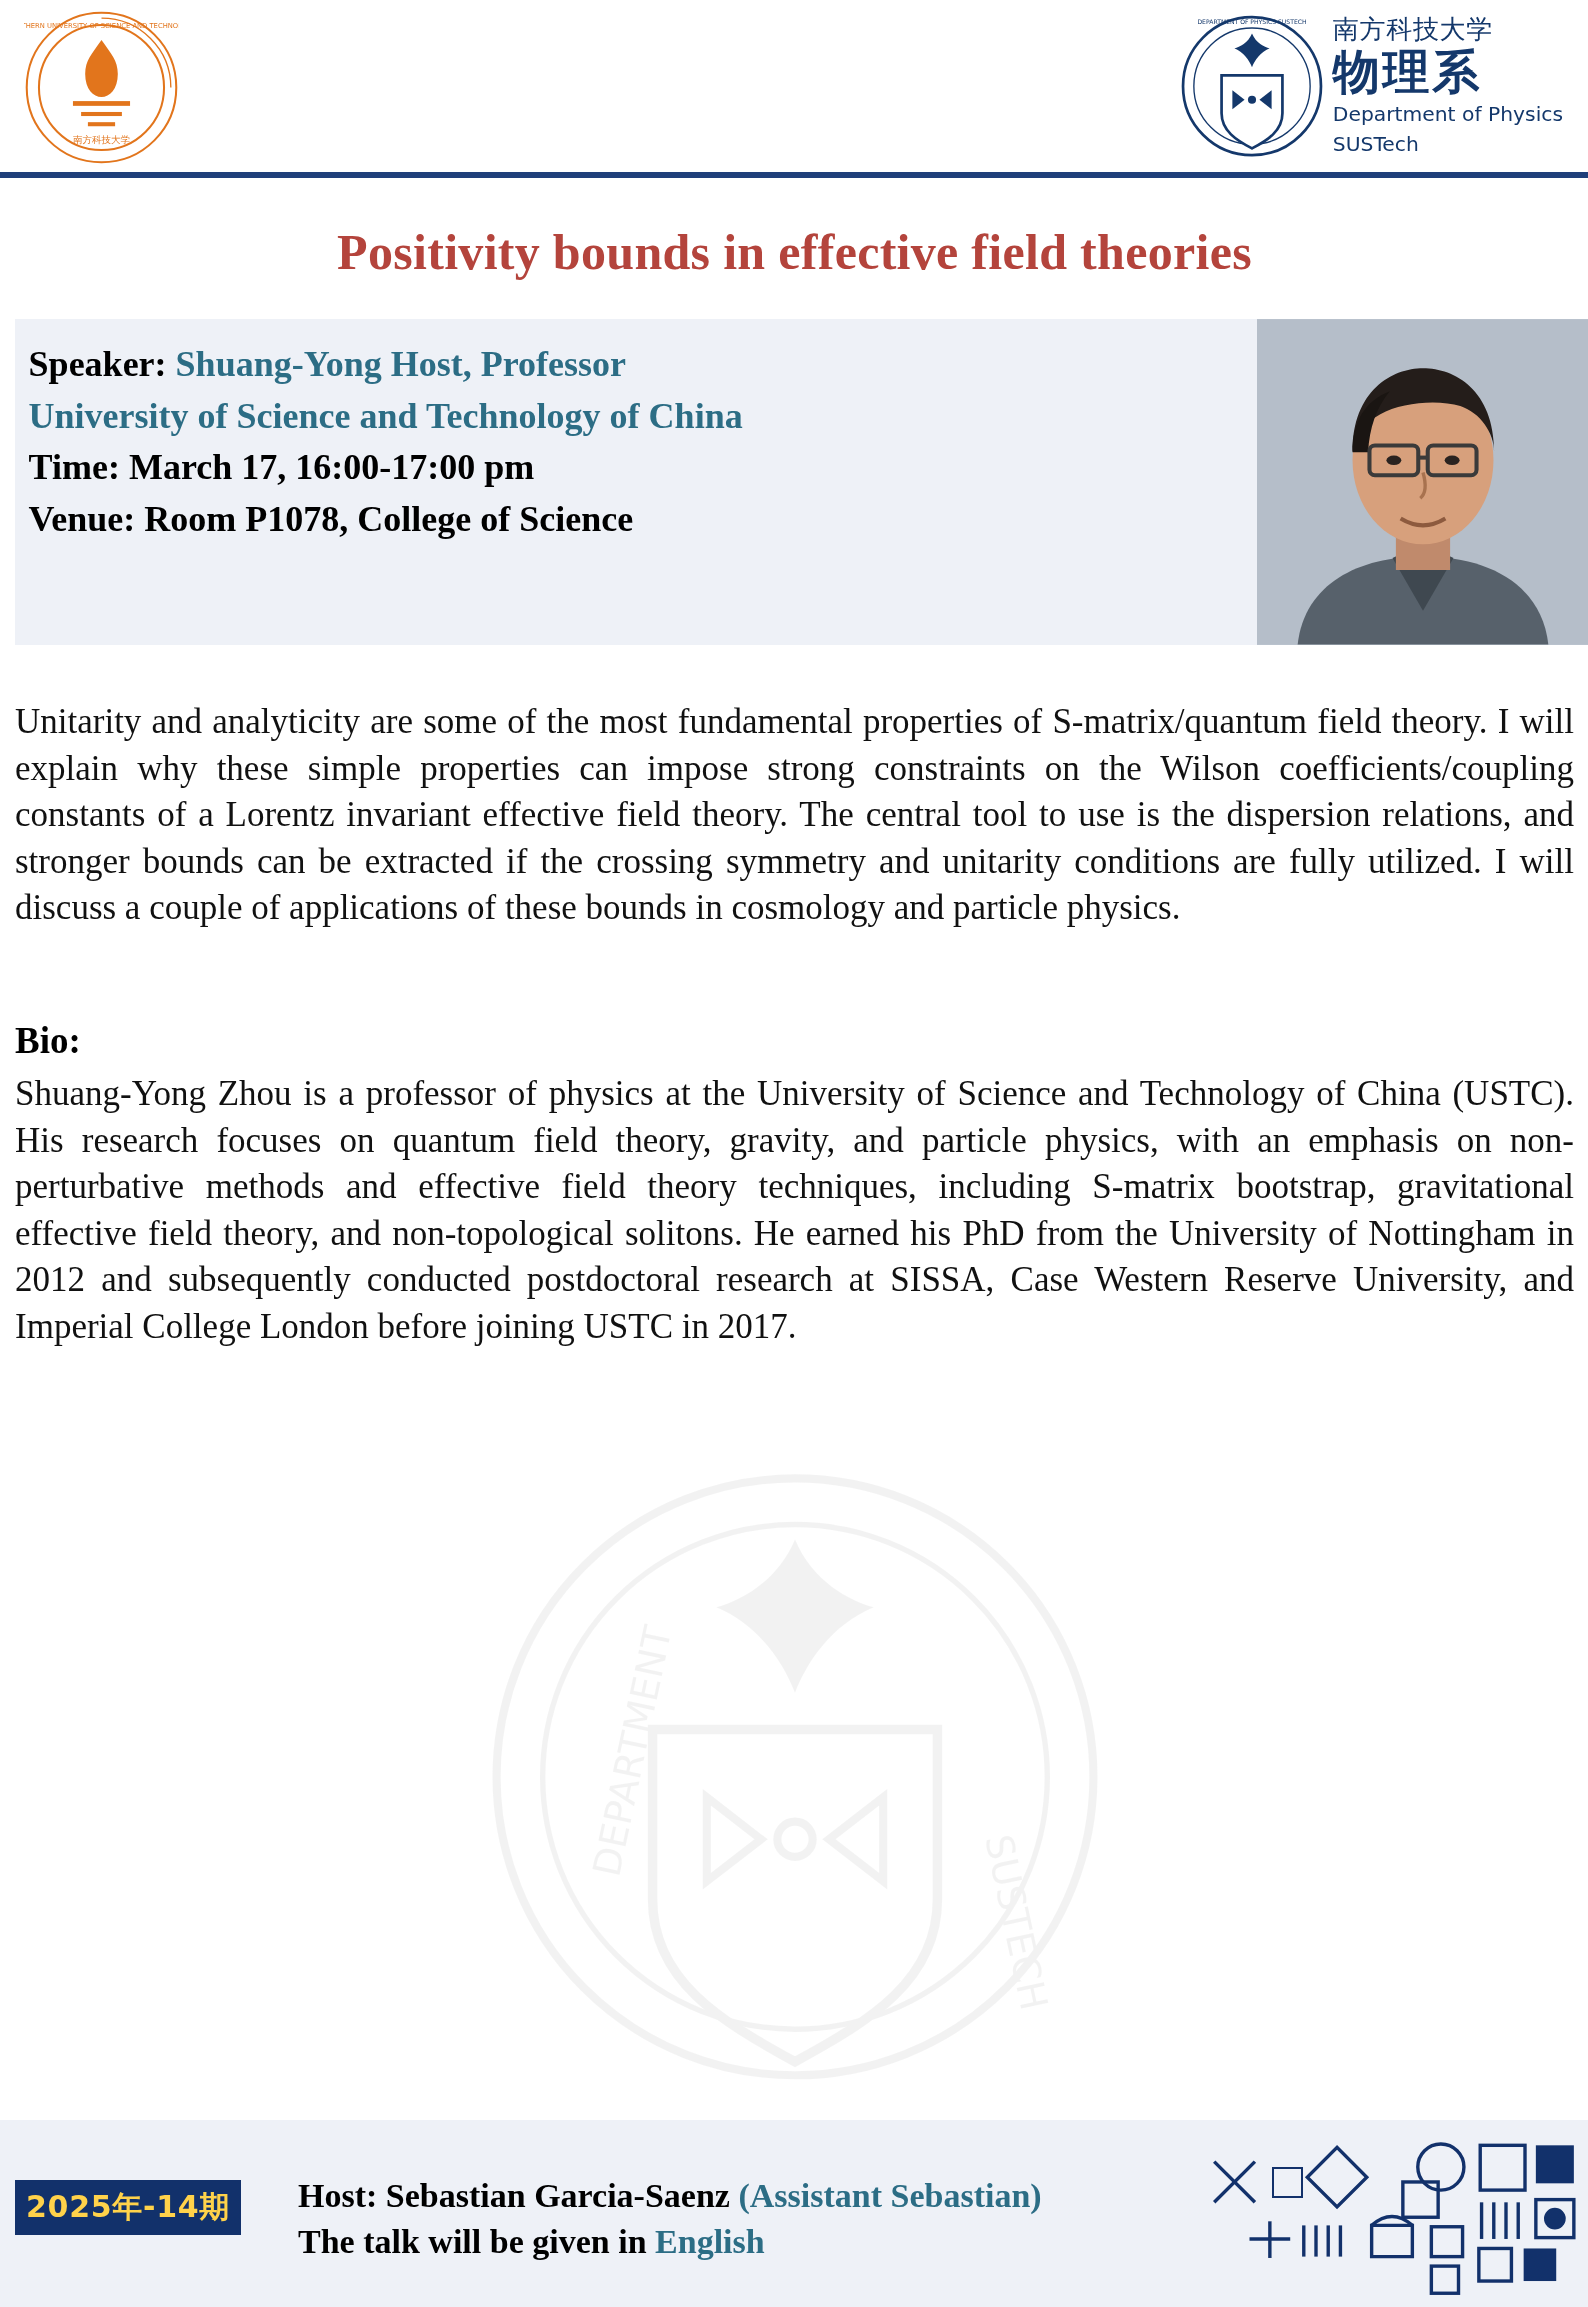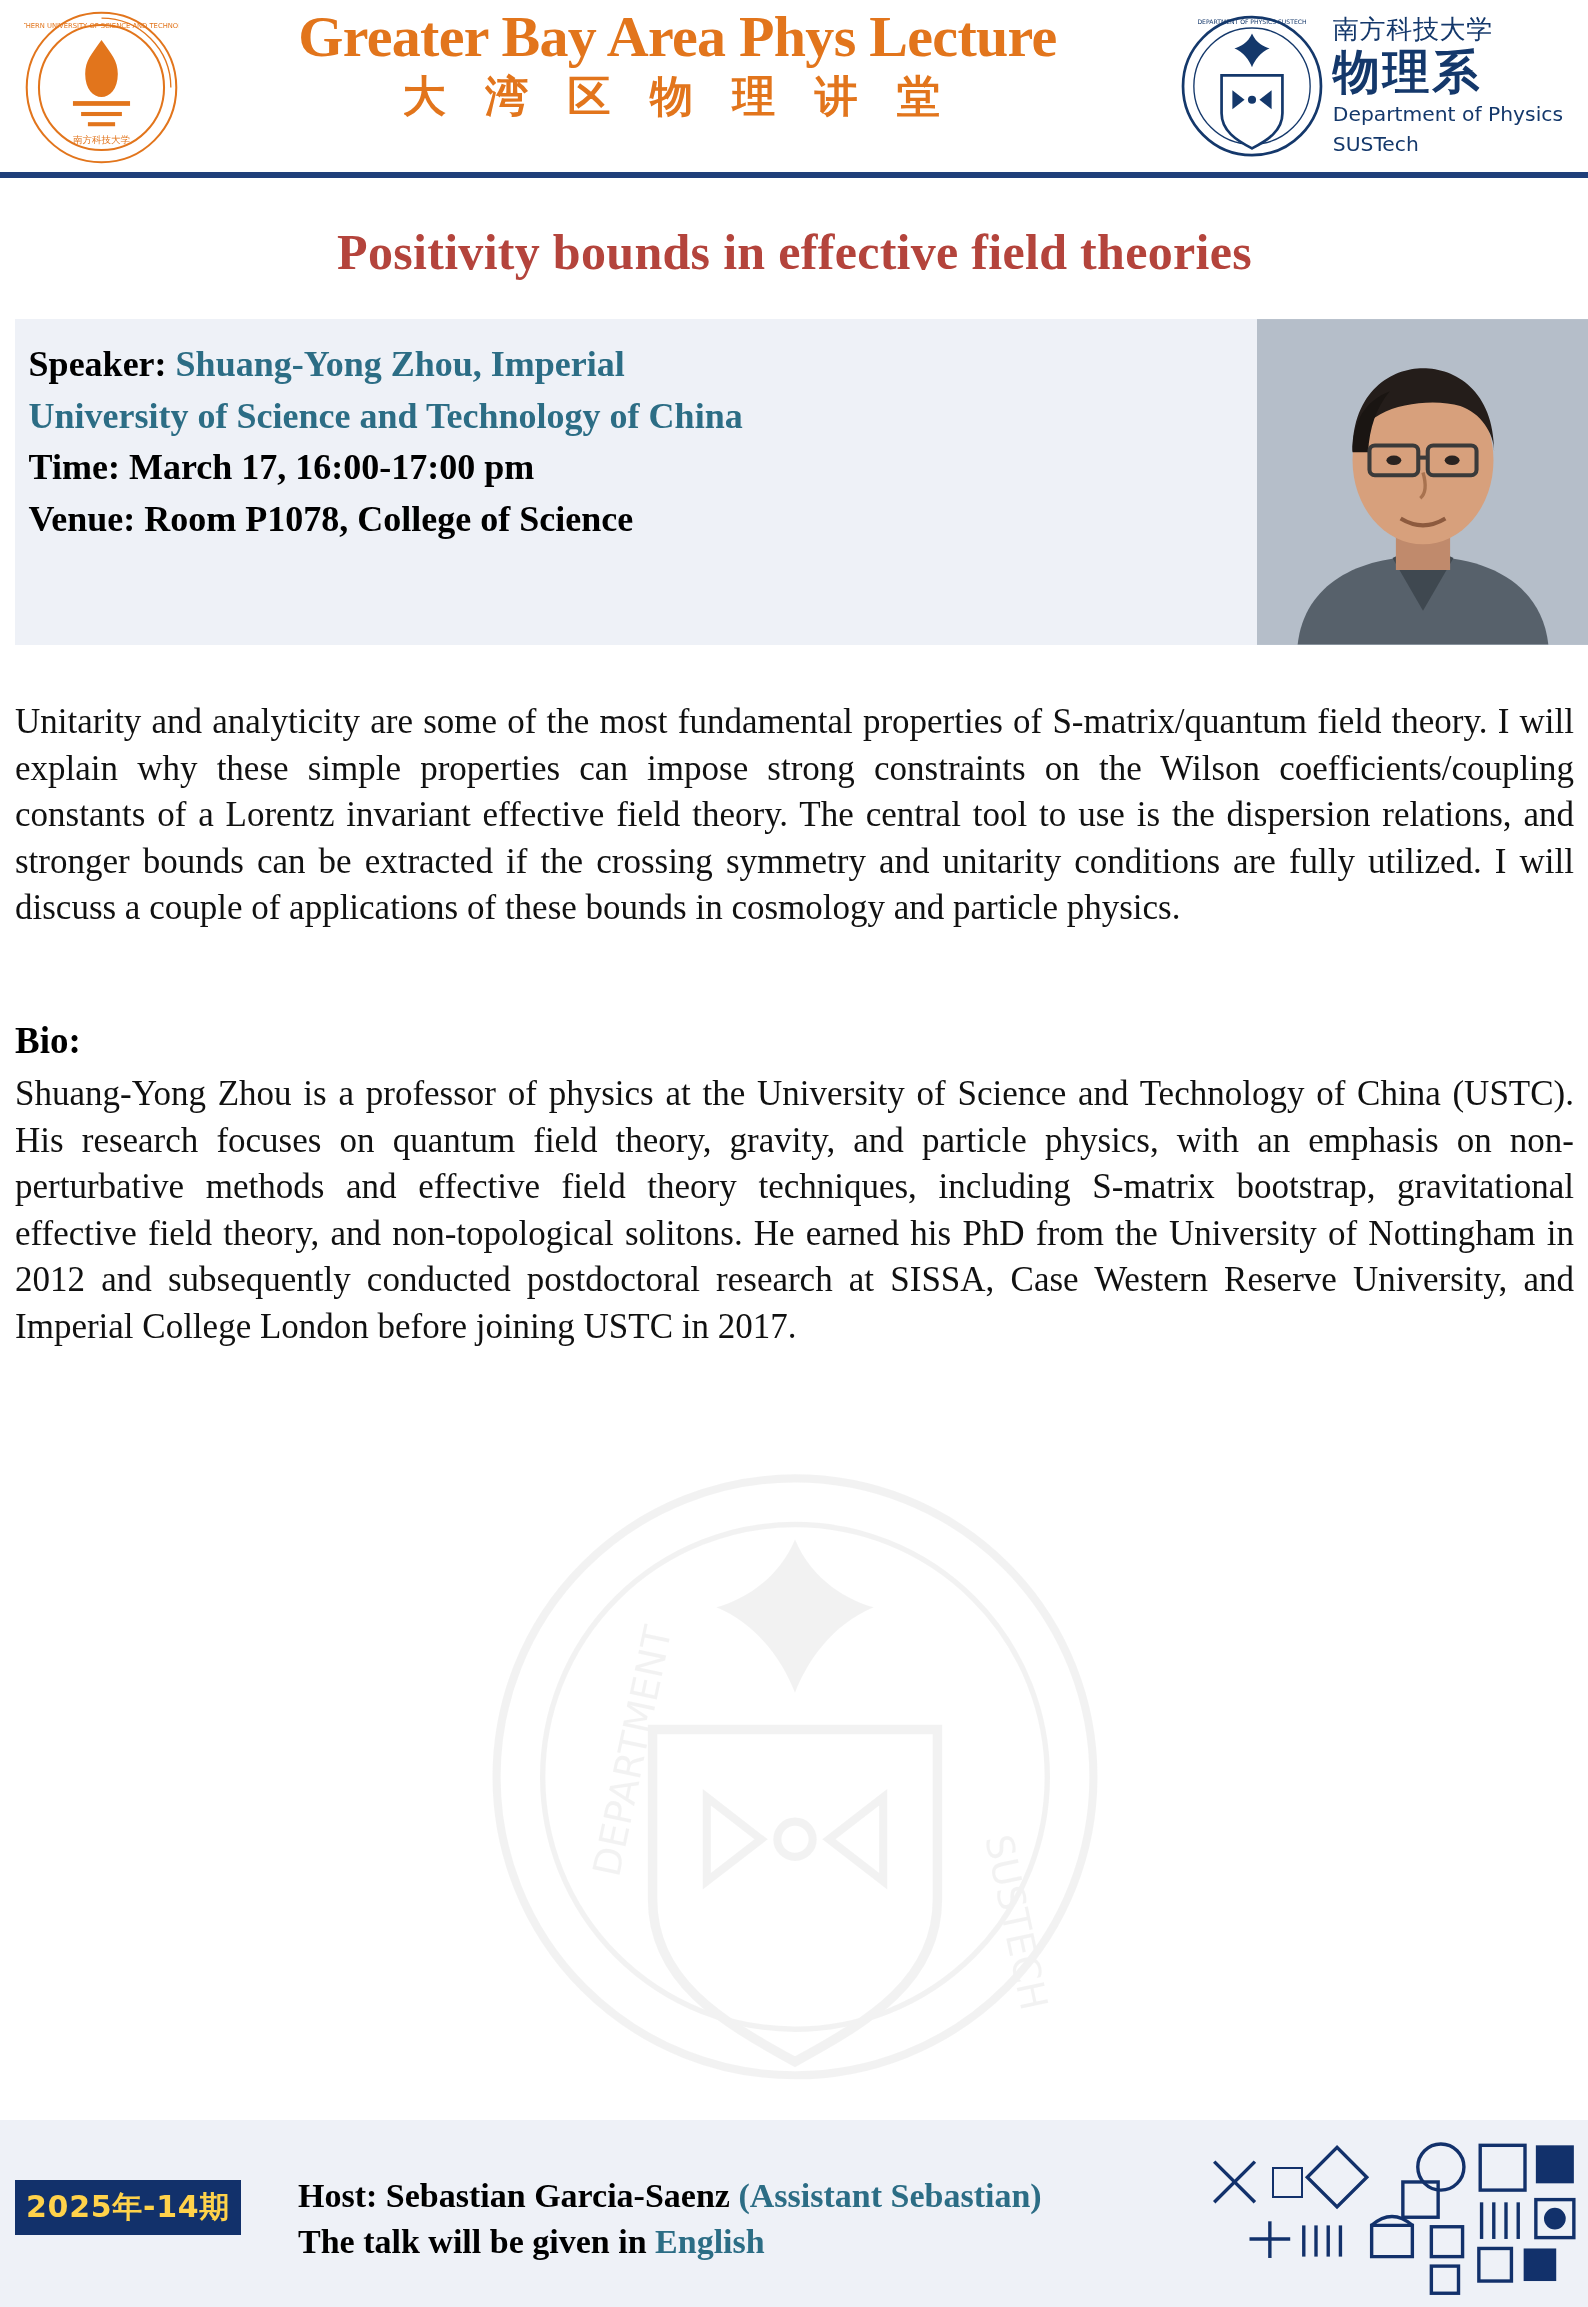--- a/index.html
+++ b/index.html
@@ -220,24 +220,20 @@
       <path d="M114 44 c14 20 24 30 24 50 c0 22 -12 34 -24 34 c-12 0 -24 -12 -24 -34 c0 -20 10 -30 24 -50 z" fill="#e2751c"></path>
       <rect x="72" y="134" width="84" height="7" fill="#e2751c"></rect>
       <rect x="84" y="150" width="60" height="6" fill="#e2751c"></rect>
       <rect x="94" y="165" width="40" height="6" fill="#e2751c"></rect>
       <path d="M114 12 A102 102 0 0 1 216 114" fill="none" stroke="#e2751c" stroke-width="2"></path>
       <text x="114" y="196" font-size="14" fill="#e2751c" text-anchor="middle" font-family="DejaVu Sans, sans-serif">南方科技大学</text>
       <text x="114" y="26" font-size="10" fill="#e2751c" text-anchor="middle" font-family="DejaVu Sans, sans-serif">SOUTHERN UNIVERSITY OF SCIENCE AND TECHNOLOGY</text>
     </svg>
   </div>
 
-  <div class="header-title">
-    <div class="en">Greater Bay Area Phys Lecture</div>
-    <div class="cn">大 湾 区 物 理 讲 堂</div>
-  </div>
 
   <div class="logo-right-crest">
     <svg viewBox="0 0 210 225" width="142" height="153" aria-hidden="true">
       <circle cx="105" cy="112" r="102" fill="none" stroke="#14386b" stroke-width="4"></circle>
       <circle cx="105" cy="112" r="86" fill="none" stroke="#14386b" stroke-width="2"></circle>
       <path d="M105 34 c6 14 18 20 26 22 c-14 6 -22 18 -26 28 c-4 -10 -12 -22 -26 -28 c8 -2 20 -8 26 -22 z" fill="#14386b"></path>
       <path d="M60 96 h90 v56 c0 26 -22 40 -45 52 c-23 -12 -45 -26 -45 -52 z" fill="#ffffff" stroke="#14386b" stroke-width="4"></path>
       <path d="M76 118 l18 14 l-18 14 z" fill="#14386b"></path>
       <path d="M134 118 l-18 14 l18 14 z" fill="#14386b"></path>
       <circle cx="105" cy="132" r="6" fill="#14386b"></circle>
@@ -252,21 +248,21 @@
     <div class="en-dep">SUSTech</div>
   </div>
 </div>
 
 <div class="talk-title">Positivity bounds in effective field theories</div>
 
 <div class="info-bar">
   <div class="info-text">
     <div class="line">
       <span class="lbl">Speaker:</span>
-      <span class="val-teal">Shuang-Yong Zhou, Imperial</span>
+      <span class="val-teal">Shuang-Yong Host, Professor</span>
     </div>
     <div class="line">
       <span class="val-teal">University of Science and Technology of China</span>
     </div>
     <div class="line">
       <span class="lbl">Time:</span>
       <span class="val-black">March 17, 16:00-17:00 pm</span>
     </div>
     <div class="line">
       <span class="lbl">Venue:</span>

